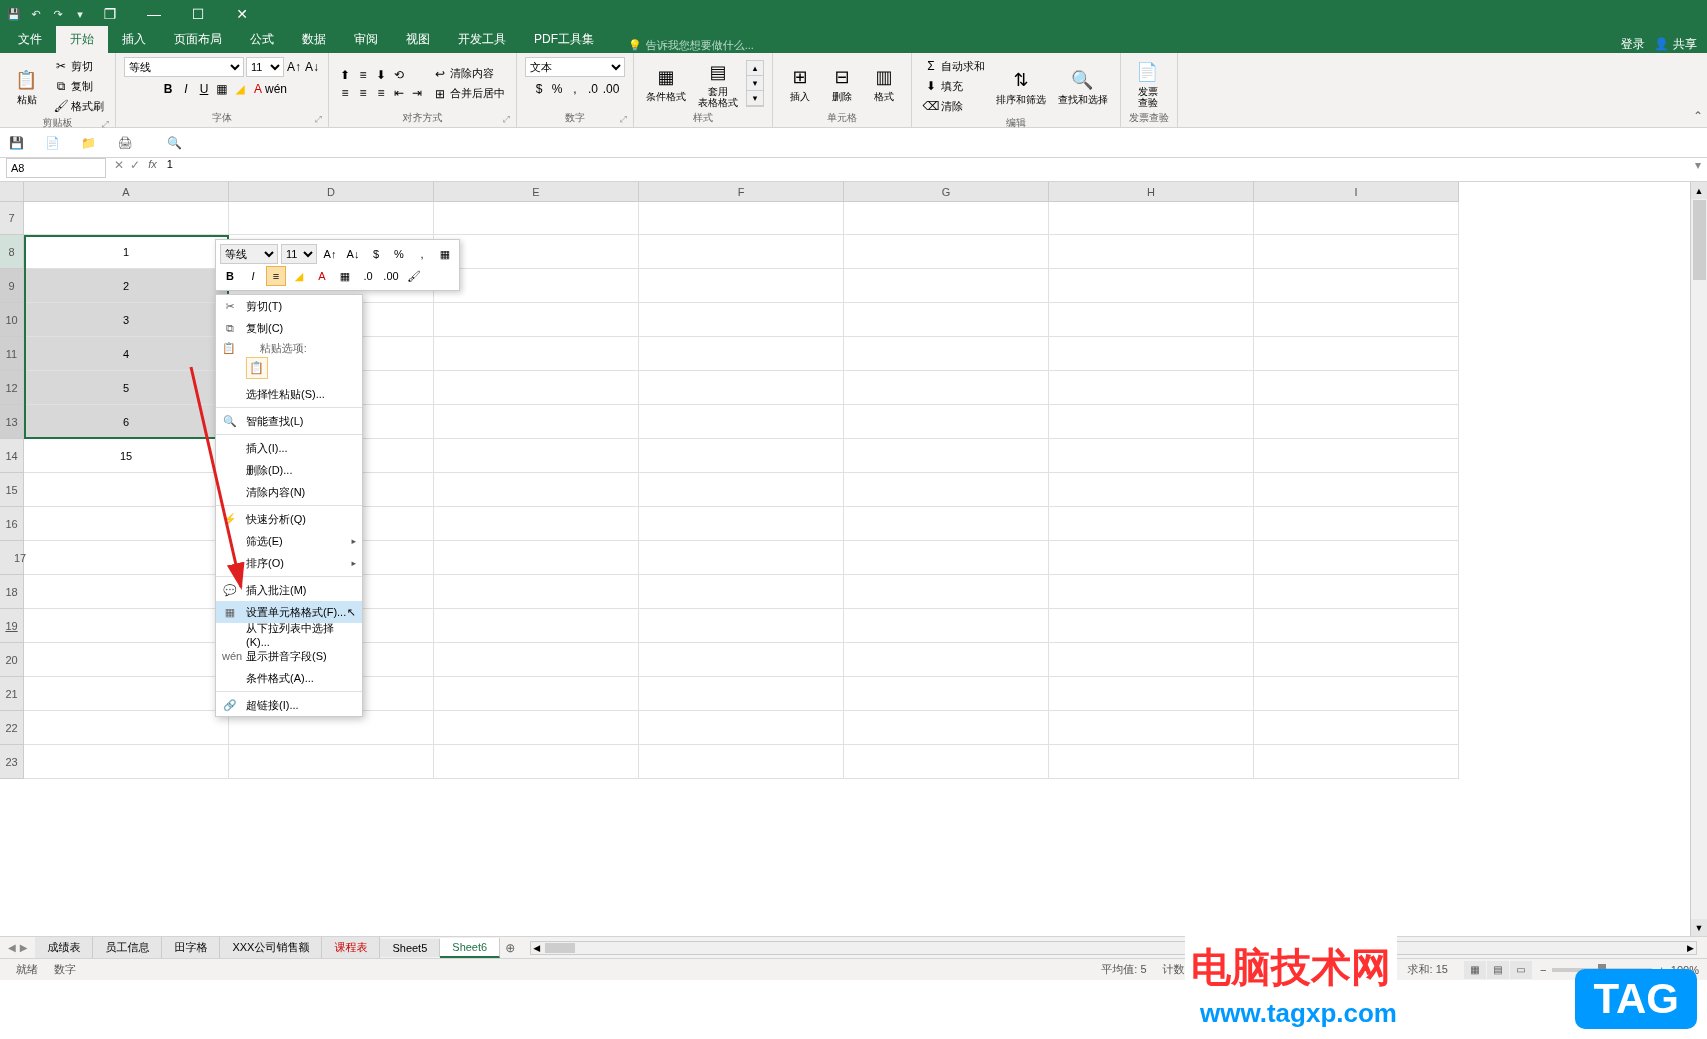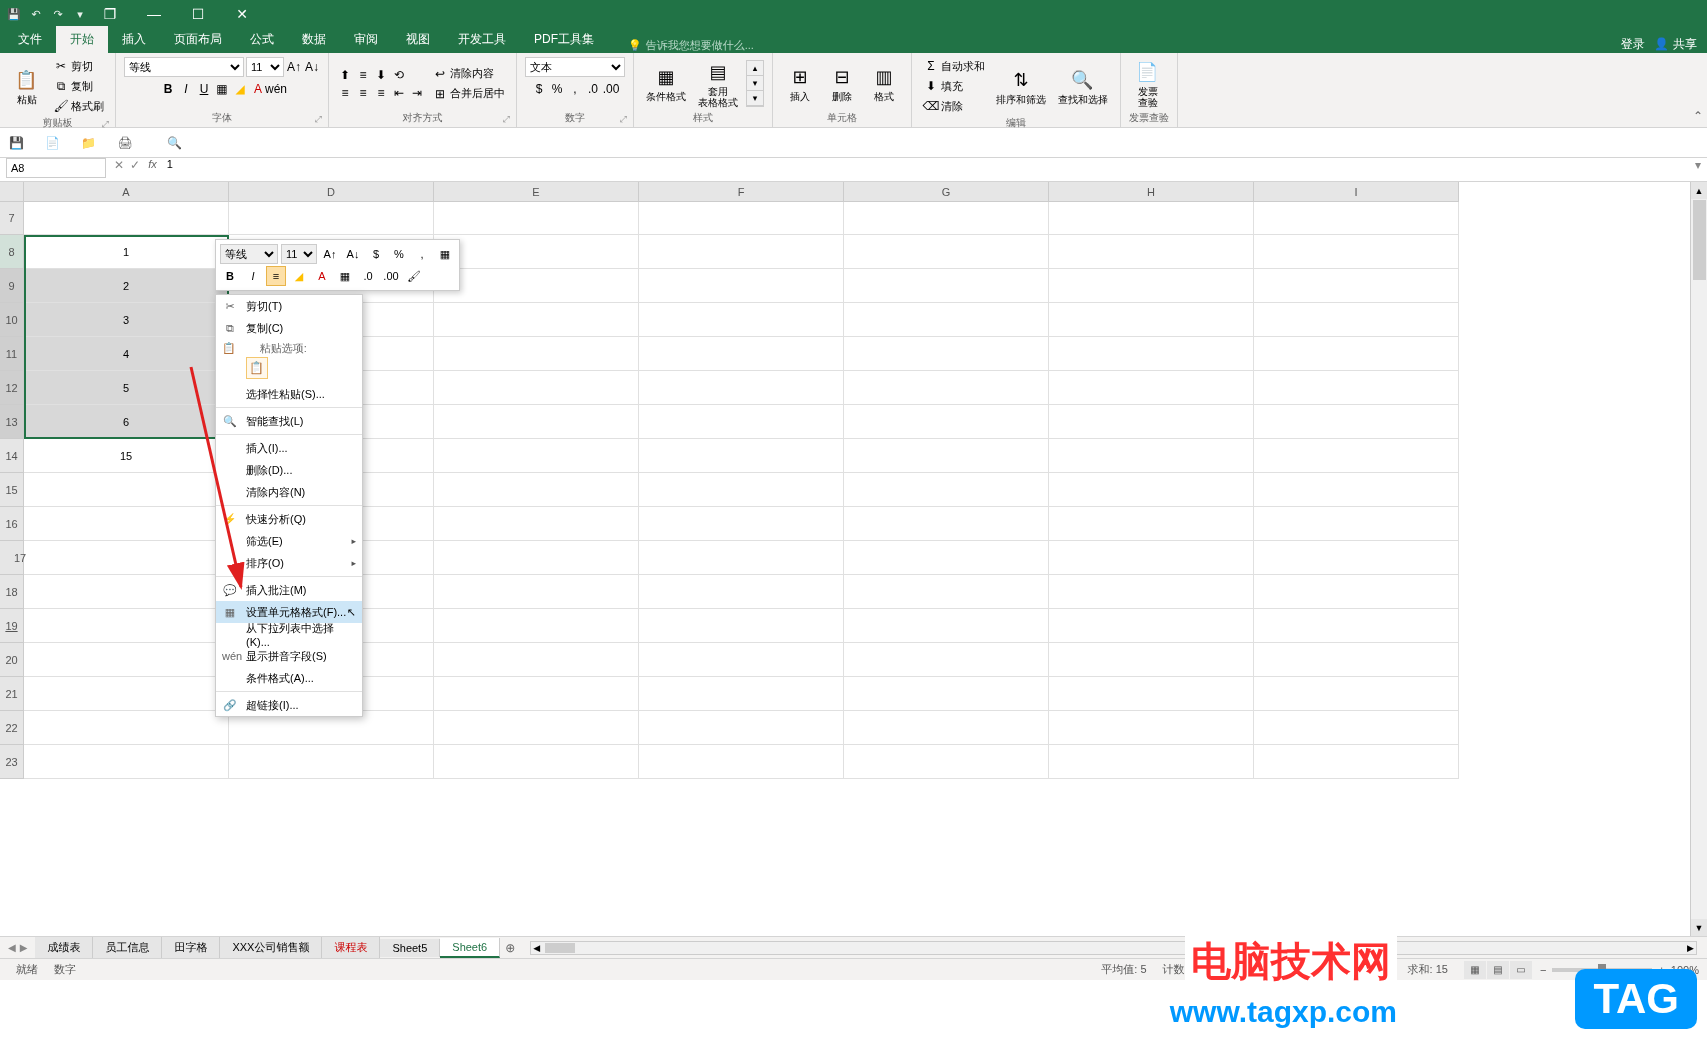--- a/index.html
+++ b/index.html
@@ -100,22 +100,22 @@
 .statusbar { height: 22px; background: #f3f2f1; display: flex; align-items: center; border-top: 1px solid #d4d4d4; font-size: 11px; color: #555; padding: 0 8px; }
 .statusbar .sp { flex: 1; }
 .statusbar .stat { padding: 0 8px; }
 .viewbtns { display: flex; gap: 1px; margin: 0 8px; }
 .viewbtns span { width: 22px; height: 18px; display: flex; align-items: center; justify-content: center; background: #e6e6e6; font-size: 10px; }
 .zoom { display: flex; align-items: center; gap: 6px; }
 .zslider { width: 100px; height: 4px; background: #ccc; position: relative; }
 .zslider .zthumb { width: 8px; height: 12px; background: #888; position: absolute; left: 46px; top: -4px; }
 
 
-.wm1 { position: absolute; right: 310px; bottom: 40px; font-size: 40px; font-weight: bold; color: #ff3030; background: #fff; padding: 10px 6px;}
-.wm2 { position: absolute; right: 310px; bottom: 10px; font-size: 30px; font-weight: bold; color: #0099ff; }
+.wm1 { position: absolute; right: 310px; bottom: 34px; font-size: 40px; font-weight: bold; color: #ff3030; background: #fff; padding: 10px 6px;}
+.wm2 { position: absolute; right: 310px; bottom: 10px; font-size: 26px; font-weight: bold; color: #0099ff; }
 .tag { position: absolute; right: 10px; bottom: 10px; background: #0099ff; color: #fff; font-size: 42px; font-weight: bold; padding: 6px 18px; border-radius: 10px; }
 
 
 .vscroll { position: absolute; right: 0; top: 0; width: 17px; height: 100%; background: #f0f0f0; border-left: 1px solid #ccc; }
 .vscroll .up, .vscroll .down { height: 17px; display: flex; align-items: center; justify-content: center; font-size: 9px; background: #e6e6e6; }
 .vscroll .down { position: absolute; bottom: 0; width: 100%; }
 .vscroll .vthumb { position: absolute; top: 18px; left: 2px; width: 13px; height: 80px; background: #cdcdcd; }
 </style>
 </head>
 <body>

